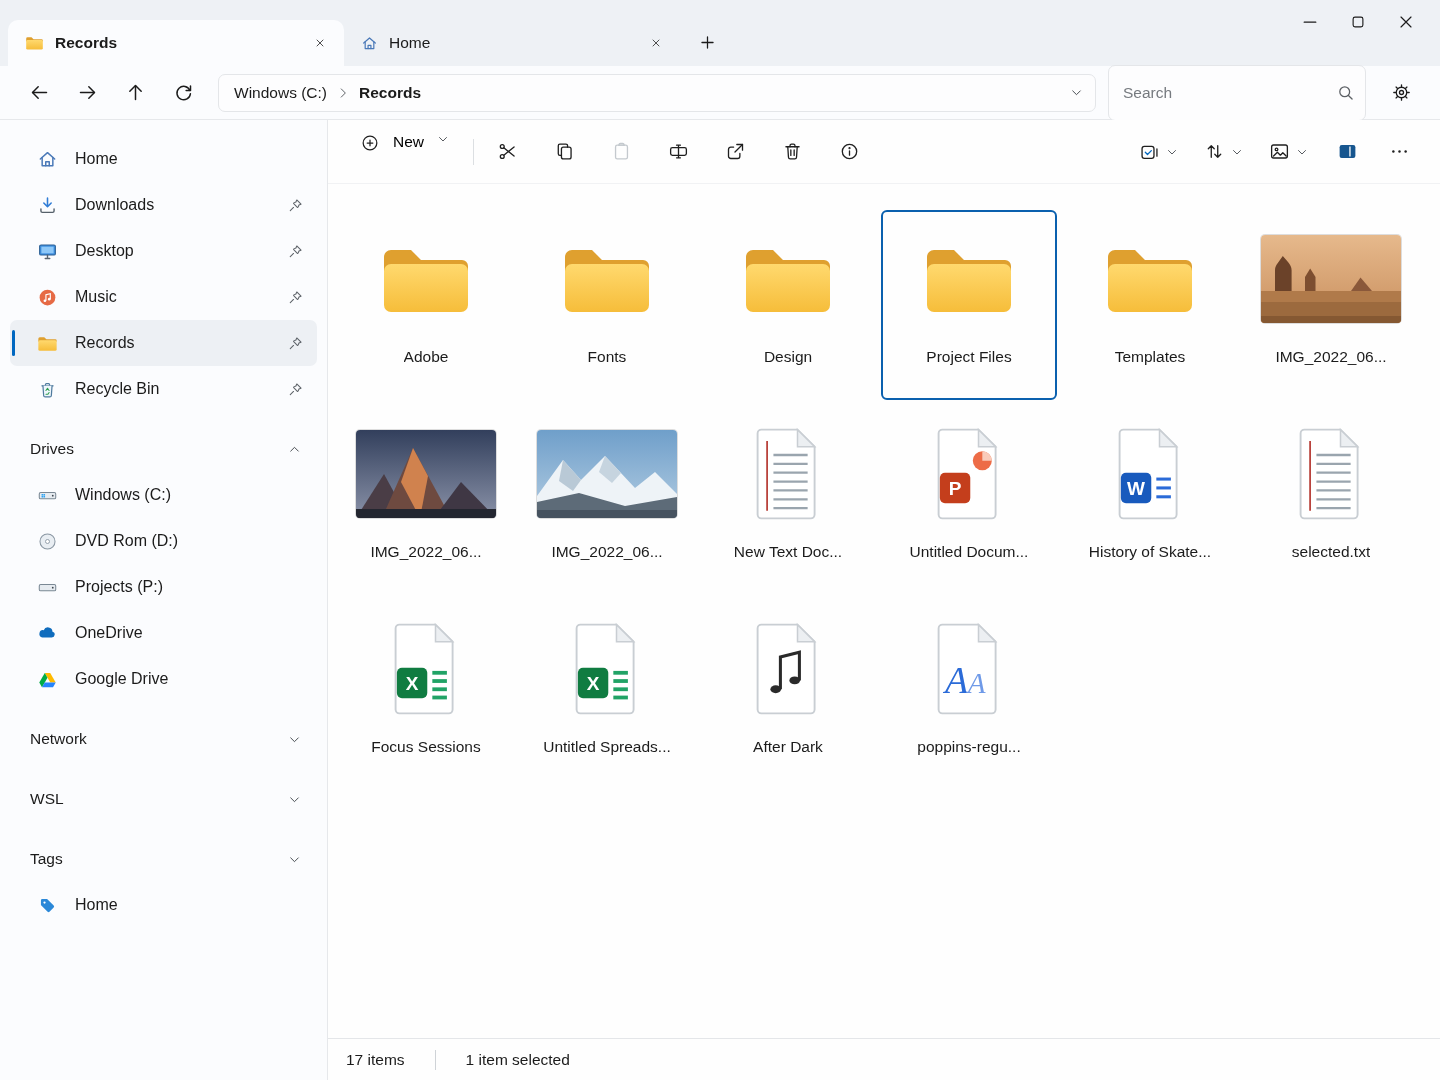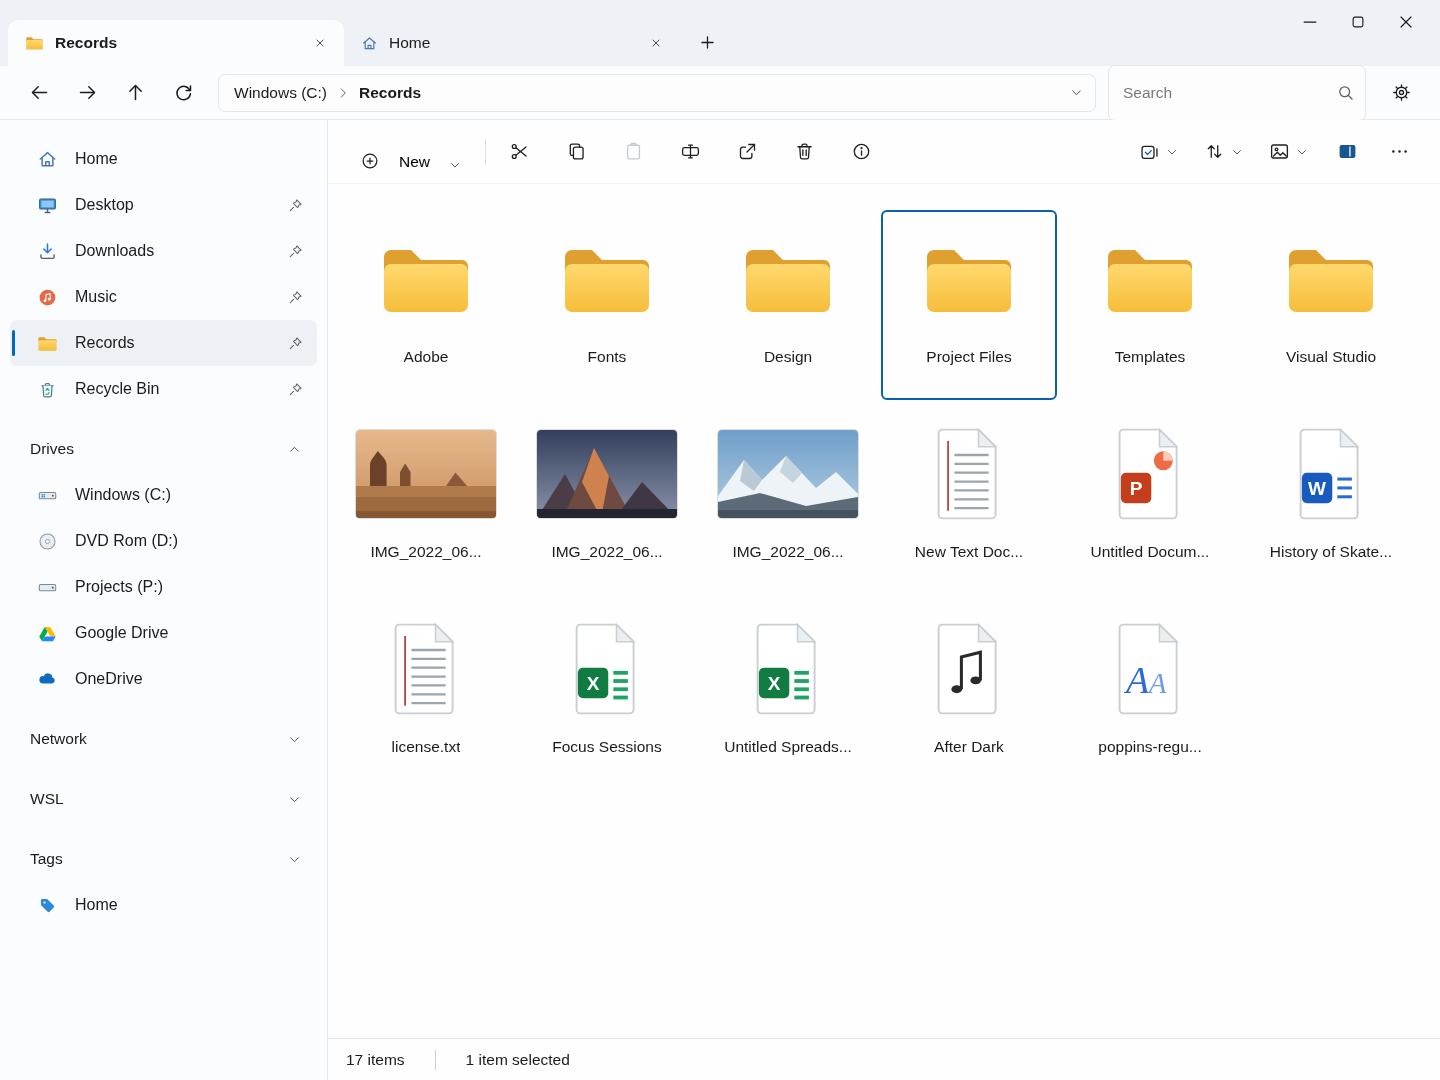--- a/index.html
+++ b/index.html
@@ -39,21 +39,21 @@
   .side-item .s-label{flex:1;white-space:nowrap;overflow:hidden}
   .side-item.selected{background:#edf0f4}
   .side-item.selected::before{content:"";position:absolute;left:2px;top:10px;bottom:10px;width:3px;border-radius:2px;background:#0067c0}
   .side-header{height:46px;margin-top:14px;display:flex;align-items:center;padding:0 26px 0 30px;font-size:15.5px;cursor:default}
   .side-header .s-label{flex:1}
   .pin{width:20px}
 
   
   .content{flex:1;display:flex;flex-direction:column;background:#fefefe;min-width:0}
   .commandbar{height:64px;flex:0 0 64px;display:flex;align-items:center;padding:0 20px;gap:2px;border-bottom:1px solid #f1f2f4}
-  .new-btn{display:flex;align-items:flex-end;gap:19px;height:38px;padding:0 12px;border:none;background:transparent;border-radius:6px;font-size:15.5px}
+  .new-btn{display:flex;align-items:flex-start;gap:13px;height:38px;padding:0 12px;border:none;background:transparent;border-radius:6px;font-size:15.5px}
   .v-divider{width:1px;height:26px;background:#dcdfe2;margin:0 10px}
   .cmd-group{display:flex;align-items:center;gap:15px}
   .cmd-group.right{gap:10px}
   .cmd-btn{height:38px;min-width:42px;padding:0 8px;border:none;background:transparent;border-radius:6px;display:flex;align-items:center;justify-content:center;gap:6px}
 
   .grid{flex:1;display:grid;grid-template-columns:repeat(6,181px);grid-auto-rows:195px;padding:26px 0 0 10px;align-content:start;overflow:hidden}
   .tile{width:176px;height:190px;display:flex;flex-direction:column;align-items:center;padding-top:10px;border-radius:6px;cursor:default}
   .tile.selected{outline:2px solid #0a60ae;outline-offset:-2px}
   .t-icon{height:118px;display:flex;align-items:center;justify-content:center}
   .t-label{margin-top:10px;font-size:15.5px;max-width:168px;white-space:nowrap;overflow:hidden;text-align:center}
@@ -215,42 +215,42 @@
             <svg width="21" height="21" viewBox="0 0 24 24" fill="none" stroke="#4a79b8" stroke-width="1.7" stroke-linecap="round" stroke-linejoin="round">
               <path d="M3.8 11.4L12 4.2l8.2 7.2"></path>
               <path d="M5.9 9.8v9.4h12.2V9.8"></path>
               <path d="M10 19.2v-4.6h4v4.6"></path>
             </svg>
           </span>
           <span class="s-label">Home</span>
         </div>
         <div class="side-item">
           <span class="s-icon ic">
+            <svg width="21" height="21" viewBox="0 0 24 24" fill="none" stroke-linecap="round" stroke-linejoin="round">
+              <path d="M12 3.6v9.6M7.8 9.2l4.2 4.2 4.2-4.2" stroke="#2f7cd6" stroke-width="1.8"></path>
+              <path d="M4.5 15.8v2.4a1.6 1.6 0 0 0 1.6 1.6h11.8a1.6 1.6 0 0 0 1.6-1.6v-2.4" stroke="#55606a" stroke-width="1.6"></path>
+            </svg>
+          </span>
+          <span class="s-label">Downloads</span>
+          <span class="pin ic">
+            <svg width="17" height="17" viewBox="0 0 24 24" fill="none" stroke="#5f646a" stroke-width="1.5" stroke-linecap="round" stroke-linejoin="round">
+              <path d="M13.8 4.2l6 6-2.9 1.2-1.2 2.9a.7.7 0 0 1-1.1.2l-5.1-5.1a.7.7 0 0 1 .2-1.1l2.9-1.2z"></path>
+              <path d="M9.2 14.8L4.6 19.4"></path>
+            </svg>
+          </span>
+        </div>
+        <div class="side-item">
+          <span class="s-icon ic">
             <svg width="21" height="21" viewBox="0 0 24 24">
               <rect x="3" y="4.5" width="18" height="11.6" rx="1.6" fill="#3d8fe0" stroke="#2c5f93" stroke-width="1.2"></rect>
               <rect x="5" y="6.5" width="14" height="7.6" fill="#8ec8f8"></rect>
               <path d="M9.4 20h5.2M12 16.1V20" stroke="#5a6570" stroke-width="1.6" stroke-linecap="round" fill="none"></path>
             </svg>
           </span>
           <span class="s-label">Desktop</span>
-          <span class="pin ic">
-            <svg width="17" height="17" viewBox="0 0 24 24" fill="none" stroke="#5f646a" stroke-width="1.5" stroke-linecap="round" stroke-linejoin="round">
-              <path d="M13.8 4.2l6 6-2.9 1.2-1.2 2.9a.7.7 0 0 1-1.1.2l-5.1-5.1a.7.7 0 0 1 .2-1.1l2.9-1.2z"></path>
-              <path d="M9.2 14.8L4.6 19.4"></path>
-            </svg>
-          </span>
-        </div>
-        <div class="side-item">
-          <span class="s-icon ic">
-            <svg width="21" height="21" viewBox="0 0 24 24" fill="none" stroke-linecap="round" stroke-linejoin="round">
-              <path d="M12 3.6v9.6M7.8 9.2l4.2 4.2 4.2-4.2" stroke="#2f7cd6" stroke-width="1.8"></path>
-              <path d="M4.5 15.8v2.4a1.6 1.6 0 0 0 1.6 1.6h11.8a1.6 1.6 0 0 0 1.6-1.6v-2.4" stroke="#55606a" stroke-width="1.6"></path>
-            </svg>
-          </span>
-          <span class="s-label">Downloads</span>
           <span class="pin ic">
             <svg width="17" height="17" viewBox="0 0 24 24" fill="none" stroke="#5f646a" stroke-width="1.5" stroke-linecap="round" stroke-linejoin="round">
               <path d="M13.8 4.2l6 6-2.9 1.2-1.2 2.9a.7.7 0 0 1-1.1.2l-5.1-5.1a.7.7 0 0 1 .2-1.1l2.9-1.2z"></path>
               <path d="M9.2 14.8L4.6 19.4"></path>
             </svg>
           </span>
         </div>
         <div class="side-item">
           <span class="s-icon ic">
             <svg width="21" height="21" viewBox="0 0 24 24">
@@ -342,35 +342,35 @@
           <span class="s-icon ic">
             <svg width="21" height="21" viewBox="0 0 24 24">
               <rect x="2.6" y="8.6" width="18.8" height="7.2" rx="1.6" fill="#e6ebf0" stroke="#7a8894" stroke-width="1.2"></rect>
               <circle cx="18" cy="12.2" r="1" fill="#39434c"></circle>
             </svg>
           </span>
           <span class="s-label">Projects (P:)</span>
         </div>
         <div class="side-item">
           <span class="s-icon ic">
+            <svg width="22" height="22" viewBox="0 0 24 24">
+              <path d="M7 16.8h10.2a3.2 3.2 0 0 0 .8-6.3A5 5 0 0 0 8.4 8.9 4 4 0 0 0 7 16.8z" fill="#0f6cbd"></path>
+            </svg>
+          </span>
+          <span class="s-label">OneDrive</span>
+        </div>
+        <div class="side-item">
+          <span class="s-icon ic">
             <svg width="21" height="21" viewBox="0 0 24 24">
               <path d="M8.9 4.5h6.2L21.4 15.4H15.2z" fill="#ffba00"></path>
               <path d="M8.9 4.5L2.6 15.4l3.1 5.4 6.3-10.9z" fill="#00ac47"></path>
               <path d="M5.7 20.8h12.6l3.1-5.4H8.8z" fill="#2684fc"></path>
             </svg>
           </span>
           <span class="s-label">Google Drive</span>
-        </div>
-        <div class="side-item">
-          <span class="s-icon ic">
-            <svg width="22" height="22" viewBox="0 0 24 24">
-              <path d="M7 16.8h10.2a3.2 3.2 0 0 0 .8-6.3A5 5 0 0 0 8.4 8.9 4 4 0 0 0 7 16.8z" fill="#0f6cbd"></path>
-            </svg>
-          </span>
-          <span class="s-label">OneDrive</span>
         </div>
         <div class="side-header">
           <span class="s-label">Network</span>
           <span class="ic">
             <svg width="13" height="13" viewBox="0 0 24 24" fill="none" stroke="#454a4f" stroke-width="1.8" stroke-linecap="round" stroke-linejoin="round">
               <path d="M5 9l7 7 7-7"></path>
             </svg>
           </span>
         </div>
         <div class="side-header">
@@ -612,35 +612,20 @@
                   <linearGradient id="fg18" x1="0" y1="0" x2="0" y2="1">
                     <stop offset="0" stop-color="#ffd96e"></stop>
                     <stop offset="1" stop-color="#f6bd3a"></stop>
                   </linearGradient>
                 </defs>
                 <path d="M6 17a7 7 0 0 1 7-7h20l10 10h41a6 6 0 0 1 6 6v5H6z" fill="#dfa02f"></path>
                 <rect x="6" y="24" width="84" height="48" rx="7" fill="url(#fg18)"></rect>
               </svg>
             </span>
             <span class="t-label">Templates</span>
-          </div>
-          <div class="tile">
-            <span class="t-icon ic">
-              <svg width="96" height="78" viewBox="0 0 96 78">
-                <defs>
-                  <linearGradient id="fg19" x1="0" y1="0" x2="0" y2="1">
-                    <stop offset="0" stop-color="#ffd96e"></stop>
-                    <stop offset="1" stop-color="#f6bd3a"></stop>
-                  </linearGradient>
-                </defs>
-                <path d="M6 17a7 7 0 0 1 7-7h20l10 10h41a6 6 0 0 1 6 6v5H6z" fill="#dfa02f"></path>
-                <rect x="6" y="24" width="84" height="48" rx="7" fill="url(#fg19)"></rect>
-              </svg>
-            </span>
-            <span class="t-label">Visual Studio</span>
           </div>
           <div class="tile">
             <span class="t-icon ic">
               <span class="thumb">
                 <svg width="140" height="88" viewBox="0 0 140 88">
                   <defs>
                     <linearGradient id="sk1" x1="0" y1="0" x2="0" y2="1">
                       <stop offset="0" stop-color="#e6b98c"></stop>
                       <stop offset="1" stop-color="#c98f5e"></stop>
                     </linearGradient>
@@ -757,21 +742,21 @@
                   <path d="M18.5 22h27"></path>
                   <path d="M18.5 29h27"></path>
                   <path d="M18.5 36h27"></path>
                   <path d="M18.5 43h27"></path>
                   <path d="M18.5 50h27"></path>
                   <path d="M18.5 57h27"></path>
                   <path d="M18.5 64h27"></path>
                 </g>
               </svg>
             </span>
-            <span class="t-label">license.txt</span>
+            <span class="t-label">selected.txt</span>
           </div>
           <div class="tile">
             <span class="t-icon ic">
               <svg width="76" height="94" viewBox="0 0 60 74">
                 <path d="M9 2h28.5L51 15.5V69a3 3 0 0 1-3 3H9a3 3 0 0 1-3-3V5a3 3 0 0 1 3-3z" fill="#ffffff" stroke="#c9ced3" stroke-width="1.5"></path>
                 <path d="M37.5 2L51 15.5H37.5z" fill="#eceff2" stroke="#c9ced3" stroke-width="1.2"></path>
                 <rect x="7" y="36" width="24" height="24" rx="4" fill="#107c41"></rect>
                 <text x="19" y="53.5" text-anchor="middle" font-size="15" font-weight="bold" fill="#ffffff" font-family="Liberation Sans, sans-serif">X</text>
                 <g stroke="#21a366" stroke-width="3">
                   <path d="M35 40h11.5"></path>

